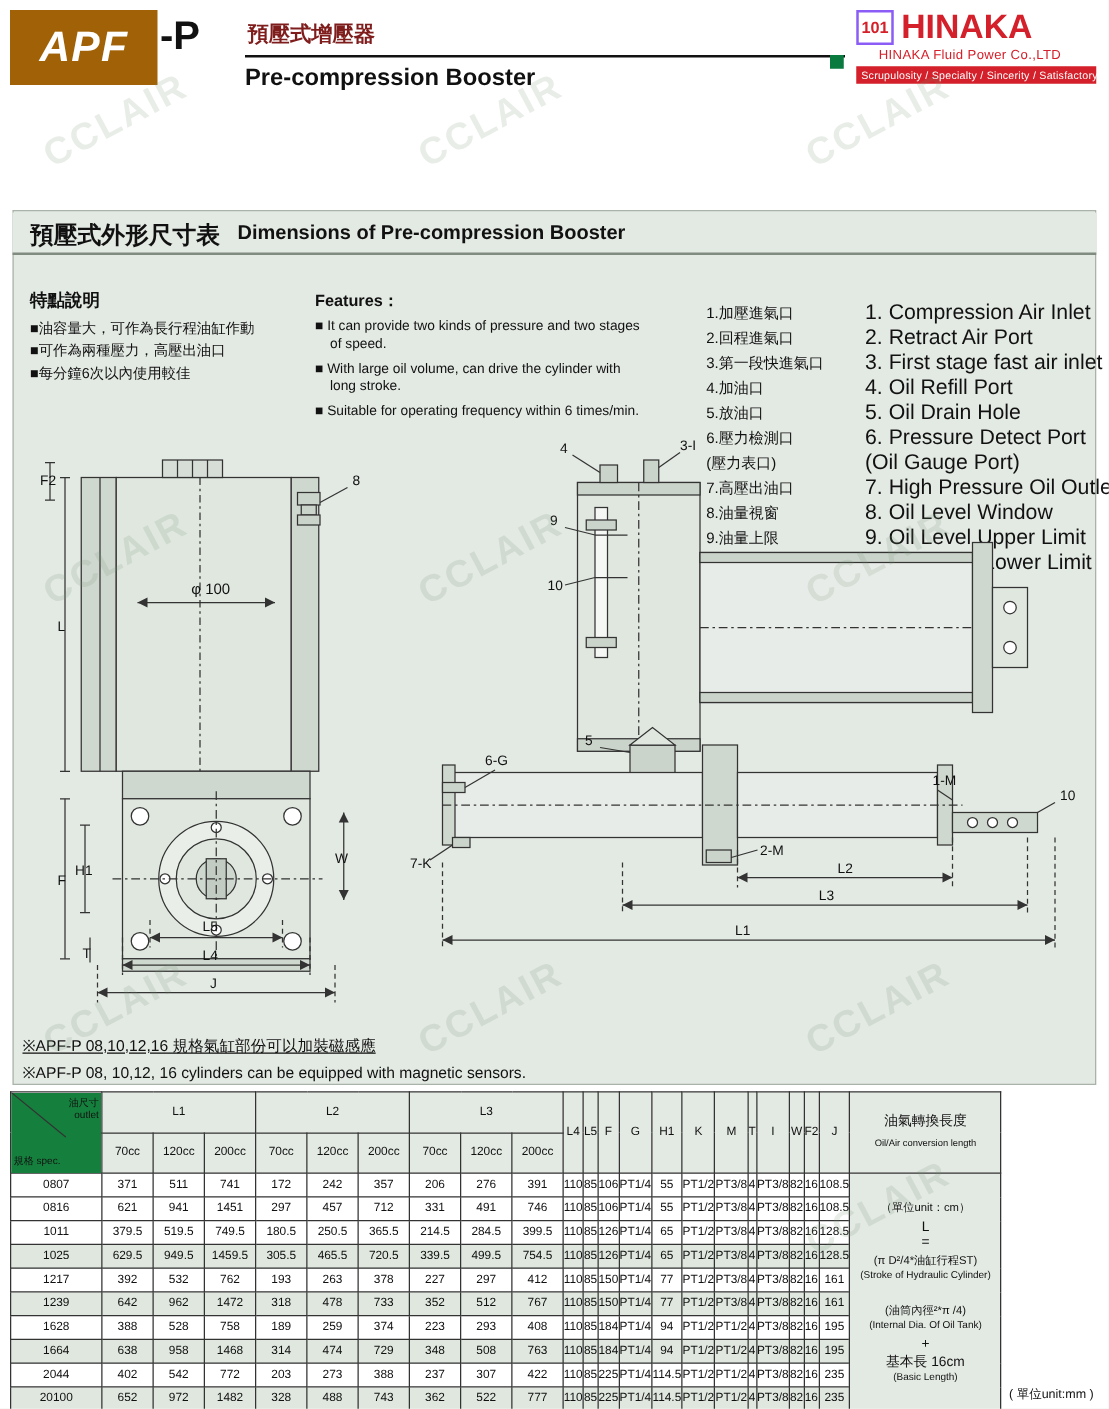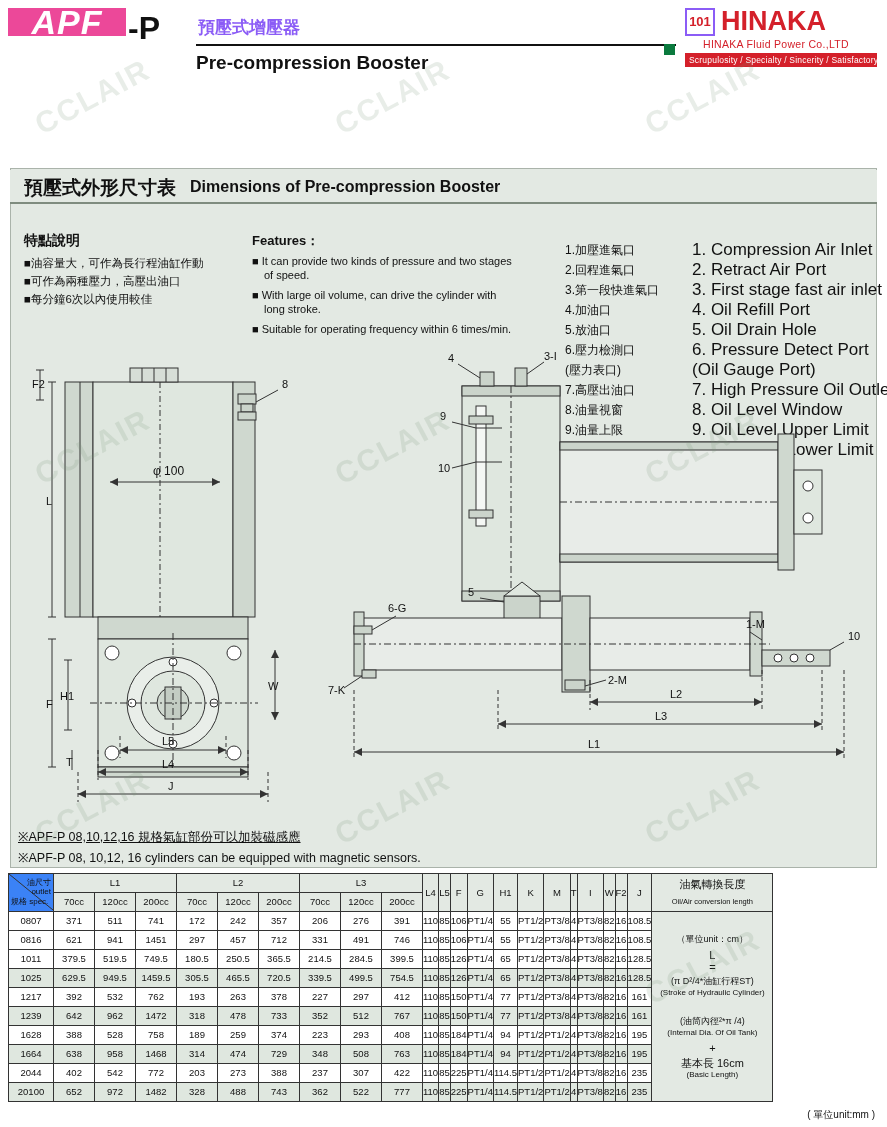--- a/index.html
+++ b/index.html
@@ -9,31 +9,31 @@
     font-family:"Liberation Sans", sans-serif;
     color:#111;
     position:relative;
     overflow:hidden;
   }
   .page{position:relative;width:887px;height:1127px;}
 
   
   .header{position:absolute;left:0;top:0;width:887px;height:96px;}
   .apf-badge{
-    position:absolute;left:8px;top:8px;width:118px;height:28px;
-    background:#ec4899;display:flex;align-items:center;justify-content:center;
+    position:absolute;left:8px;top:8px;width:118px;height:60px;
+    background:#a16207;display:flex;align-items:center;justify-content:center;
   }
   .apf-badge span{
     color:#fff;font-size:34px;font-weight:bold;font-style:italic;letter-spacing:1px;
     font-family:"Liberation Sans", sans-serif;
   }
   .apf-p{
     position:absolute;left:128px;top:10px;font-size:32px;font-weight:bold;color:#111;
   }
-  .hdr-cn{position:absolute;left:198px;top:16px;font-size:17px;font-weight:bold;color:#8b5cf6;}
+  .hdr-cn{position:absolute;left:198px;top:16px;font-size:17px;font-weight:bold;color:#7f1d1d;}
   .hdr-rule{position:absolute;left:196px;top:44px;width:480px;height:2px;background:#111;}
   .hdr-en{position:absolute;left:196px;top:52px;font-size:19px;font-weight:bold;color:#111;}
 
   .logo-box{position:absolute;right:10px;top:6px;width:192px;height:52px;}
   .logo-row{display:flex;align-items:center;gap:6px;}
   .logo-mark{
     width:30px;height:28px;border:2px solid #8b5cf6;display:flex;align-items:center;justify-content:center;
     font-size:13px;font-weight:bold;color:#d4202a;box-sizing:border-box;
   }
   .logo-name{font-size:27px;font-weight:bold;color:#d4202a;letter-spacing:0px;}
@@ -78,21 +78,21 @@
   .g{background:#dfe7df;}
   .w{background:#ffffff;}
   .hd{background:#e3e9e3;font-weight:normal;}
   .spec-cell{width:44px;}
   .num{width:40px;}
   .lastcol{width:120px;}
   .unit-note{position:absolute;right:12px;top:1108px;font-size:10px;}
 
   
   .diag{
-    position:relative;width:44px;height:36px;padding:0;background:#3b82f6;
+    position:relative;width:44px;height:36px;padding:14px;background:#15803d;
   }
   .diag .l1{position:absolute;right:2px;top:0px;font-size:8px;}
   .diag .l2{position:absolute;right:2px;top:9px;font-size:8px;}
   .diag .l3{position:absolute;left:2px;bottom:0px;font-size:8px;}
   .diag svg{position:absolute;left:0;top:0;}
 
   
   .conv{
     font-size:9px;line-height:12px;padding:2px 2px;text-align:center;
   }

